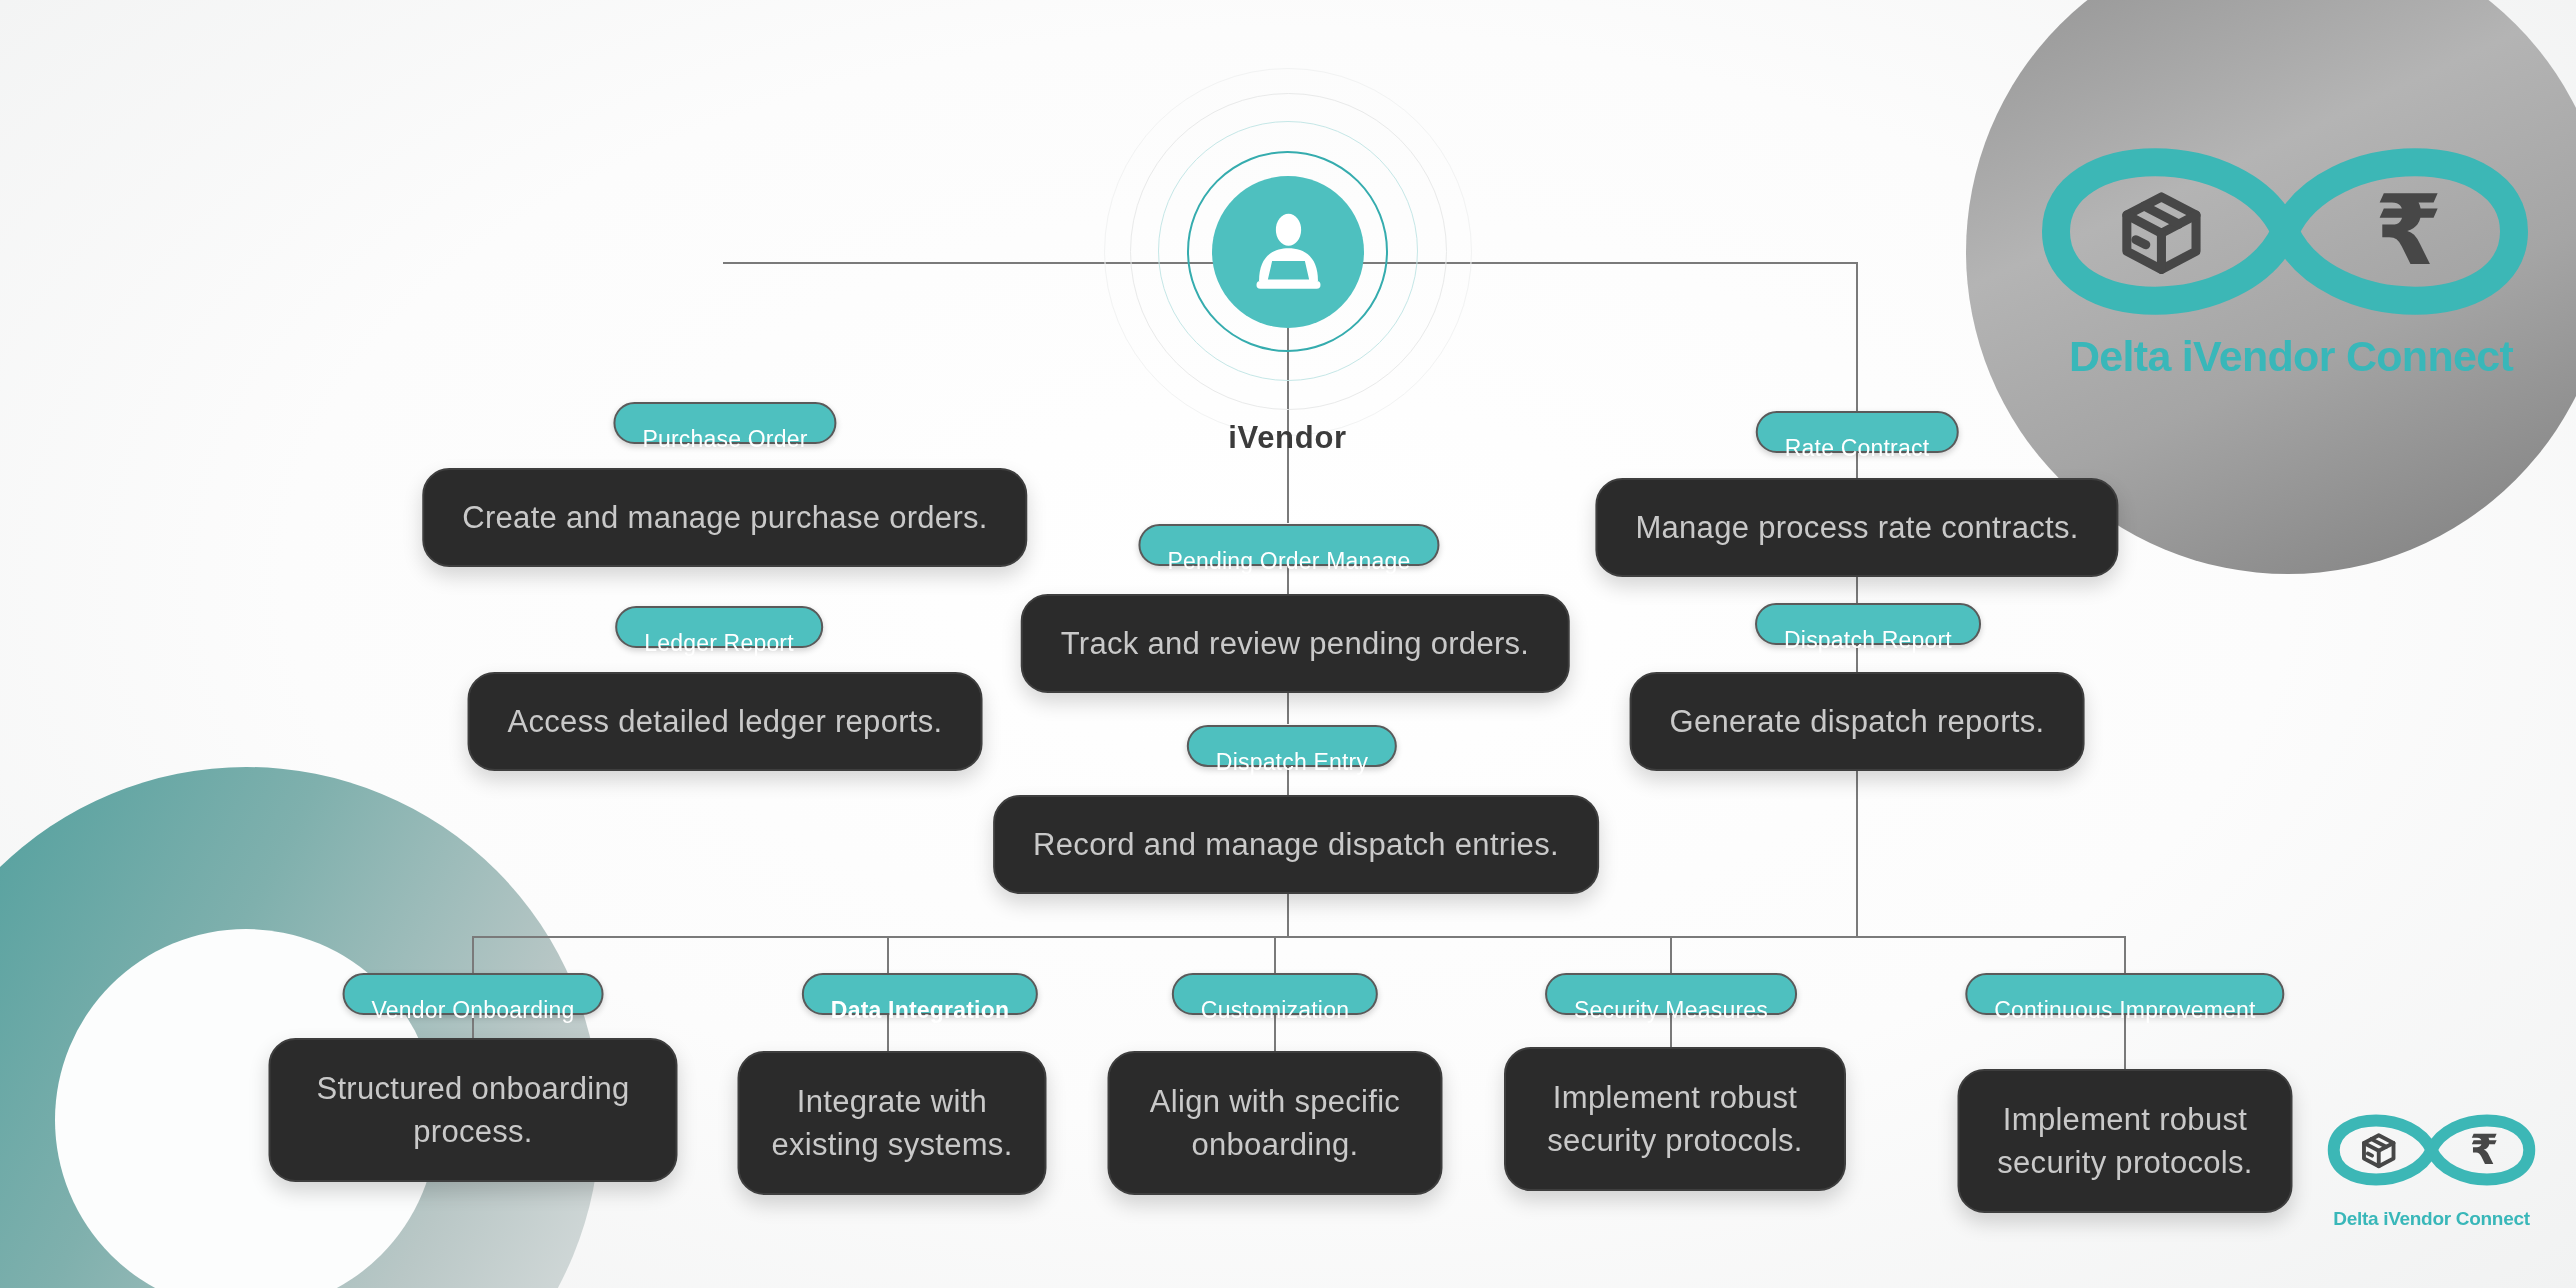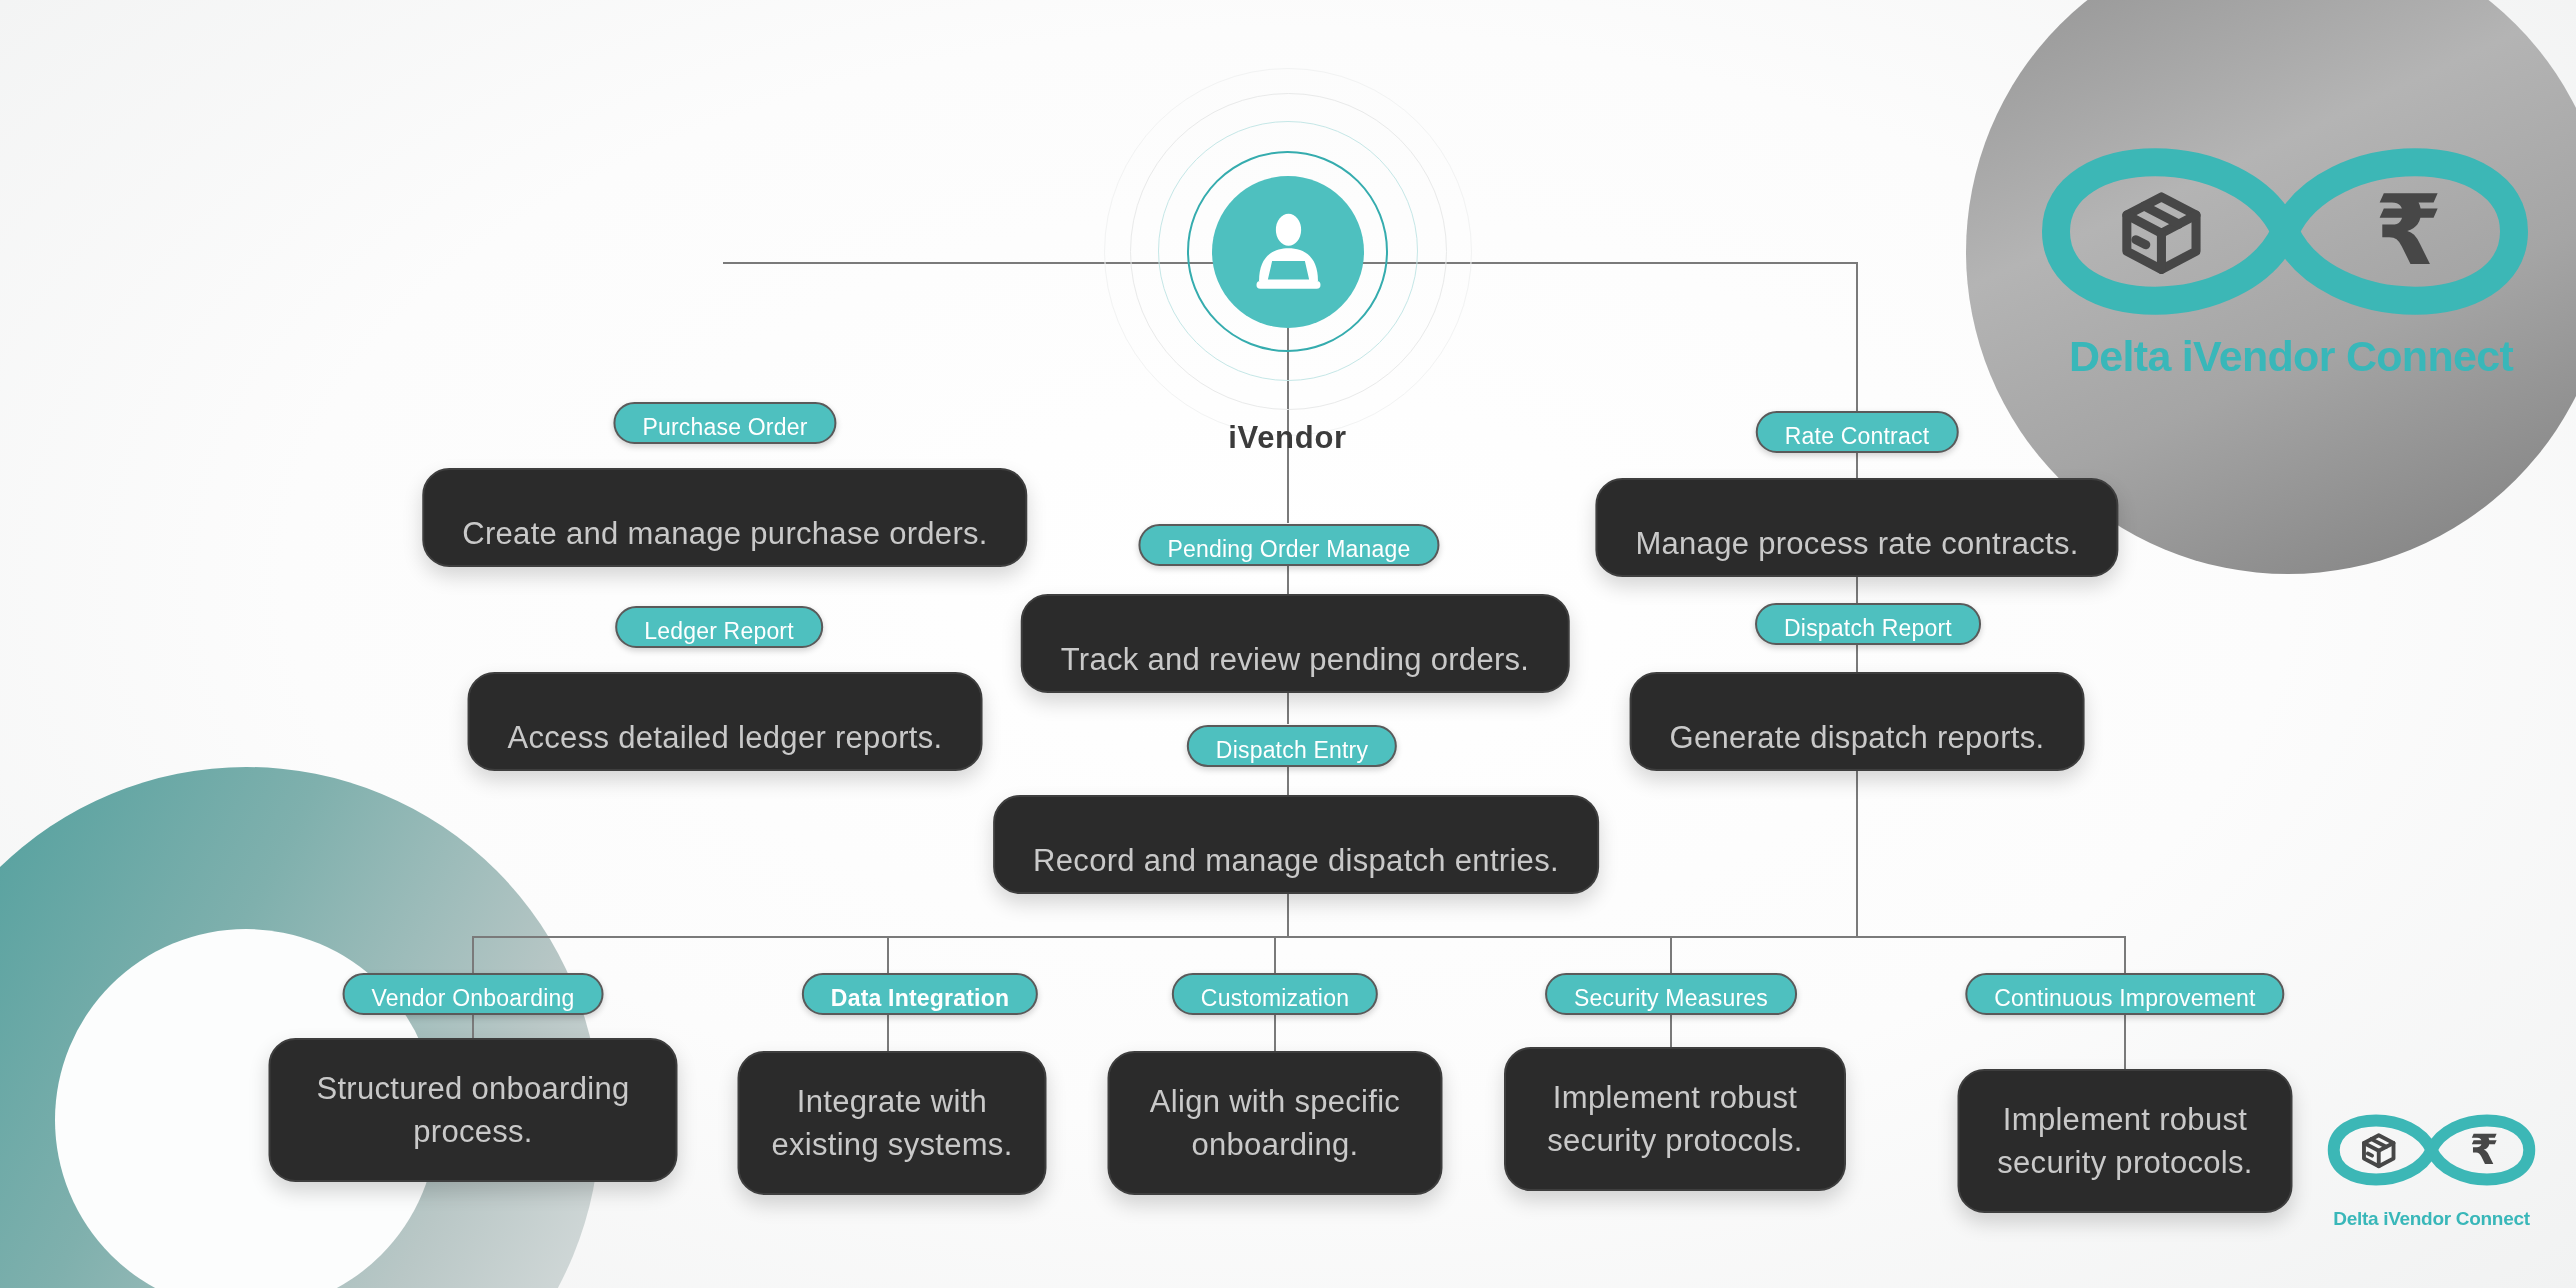--- a/index.html
+++ b/index.html
@@ -36,34 +36,34 @@
     background:var(--teal);
     display:flex; align-items:center; justify-content:center;
   }
   .root-label{
     position:absolute; left:1187px; top:420px; width:201px; text-align:center;
     font-size:31px; font-weight:700; color:var(--root-text); letter-spacing:0.7px;
   }
   
   .pill{
     position:absolute; transform:translateX(-50%);
-    height:42px; line-height:38px; box-sizing:border-box; padding:4px 27px;
+    height:42px; line-height:38px; box-sizing:border-box; padding:16px 27px;
     background:var(--teal); color:#ffffff; border:2px solid var(--pill-border);
     border-radius:670px; font-size:23px; letter-spacing:0.2px; white-space:nowrap;
     box-shadow:0 2.7px 6.7px rgba(0,0,0,.18); z-index:5;
   }
   
   .box{
     position:absolute; transform:translateX(-50%);
     background:var(--box-bg); color:var(--box-text); border:2px solid #3e3e3e;
     border-radius:27px; box-sizing:border-box; z-index:4;
     box-shadow:0 9.4px 20px rgba(0,0,0,.16);
   }
   .box.one{
-    height:99px; line-height:95px; padding:16px 38px; font-size:31px;
+    height:99px; line-height:95px; padding:0 38px; font-size:31px;
     letter-spacing:0.3px; white-space:nowrap; text-align:center;
   }
   .box.two{
     min-height:144px; display:flex; align-items:center; justify-content:center;
     text-align:center; font-size:31px; line-height:43px; letter-spacing:0.3px; padding:9.4px 16px;
   }
   
   .brand-text{
     position:absolute; text-align:center; color:var(--logo-teal); font-weight:700; letter-spacing:-0.7px;
   }

